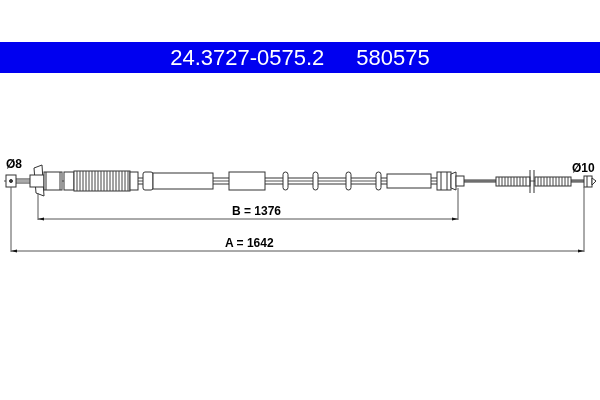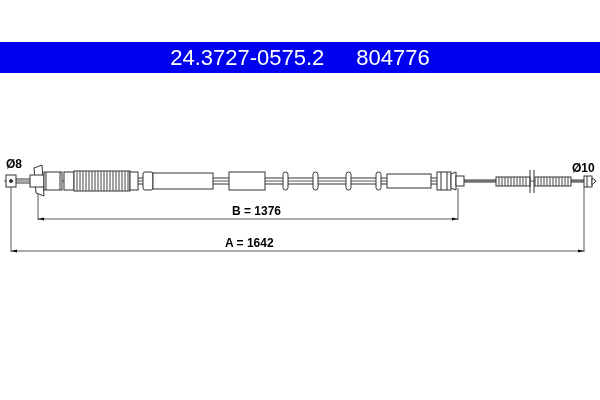--- a/index.html
+++ b/index.html
@@ -9,21 +9,21 @@
     .header .gap { width: 32px; }
     svg { position: absolute; left: 0; top: 0; }
     .lbl { font-family: "Liberation Sans", sans-serif; font-weight: bold; font-size: 12px; fill: #000; }
   </style>
 </head>
 <body>
 
 <div class="header">
   <span>24.3727-0575.2</span>
   <span class="gap"></span>
-  <span>804776</span>
+  <span>580575</span>
 </div>
 
 <svg width="600" height="400" viewBox="0 0 600 400">
   <g stroke="#333" stroke-width="1" fill="none">
 
     <line x1="4" y1="181" x2="596" y2="181" stroke="#555"></line>
     <line x1="14" y1="179" x2="40" y2="179"></line>
     <line x1="14" y1="183" x2="40" y2="183"></line>
 
     <g>

